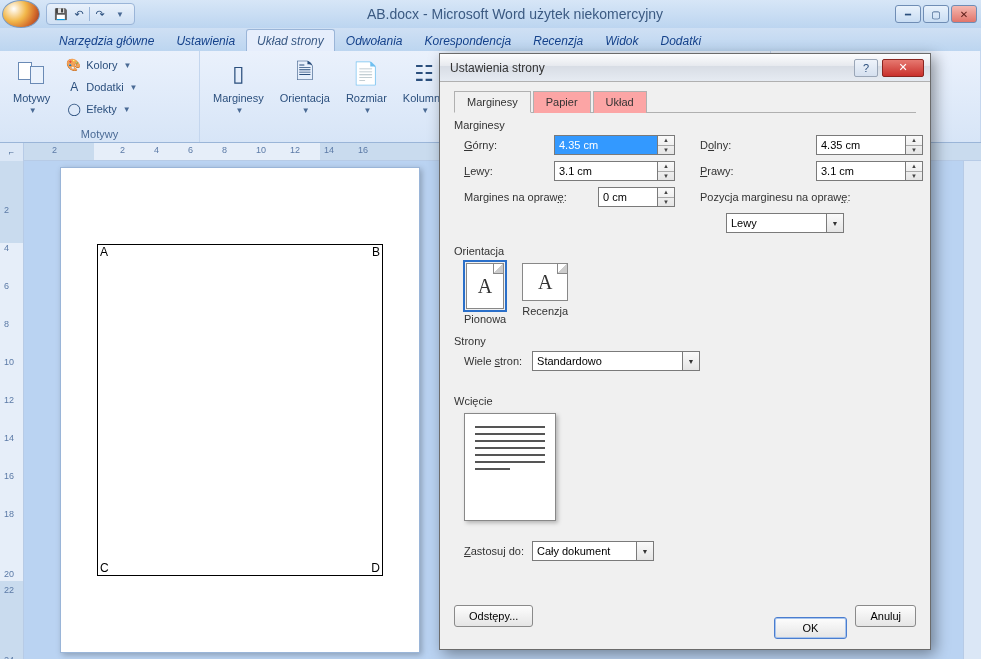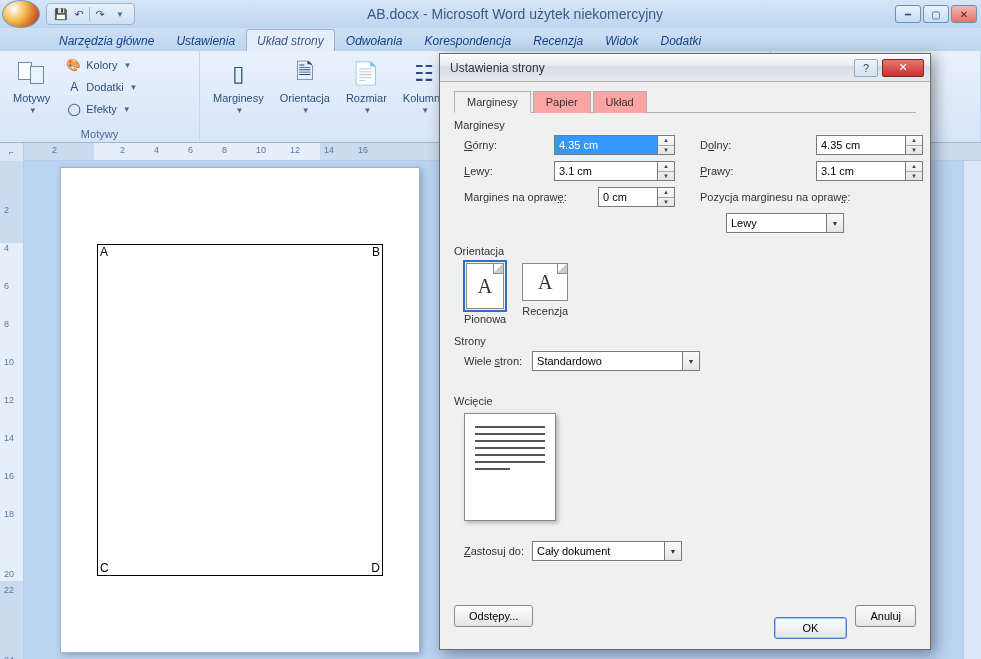--- a/index.html
+++ b/index.html
@@ -344,21 +344,21 @@
         <div class="ln"></div>
         <div class="ln"></div>
         <div class="ln"></div>
         <div class="ln"></div>
         <div class="ln"></div>
         <div class="ln" style="width:50%"></div>
     </div>
 
     <div class="apply-row">
       <span><span style="text-decoration:underline">Z</span>astosuj do:</span>
-      <div class="combo" style="width:150px">
+      <div class="combo" style="width:122px">
           <input class="txt-in" value="Cały dokument" style="">
           <div class="cb-btn">▼</div>
         </div>
     </div>
 
     <div class="dlg-footer">
       <button class="dlg-btn">Odstępy...</button>
       <div style="flex:1"></div>
       <button class="dlg-btn primary">OK</button>
       <div style="width:8px"></div>

